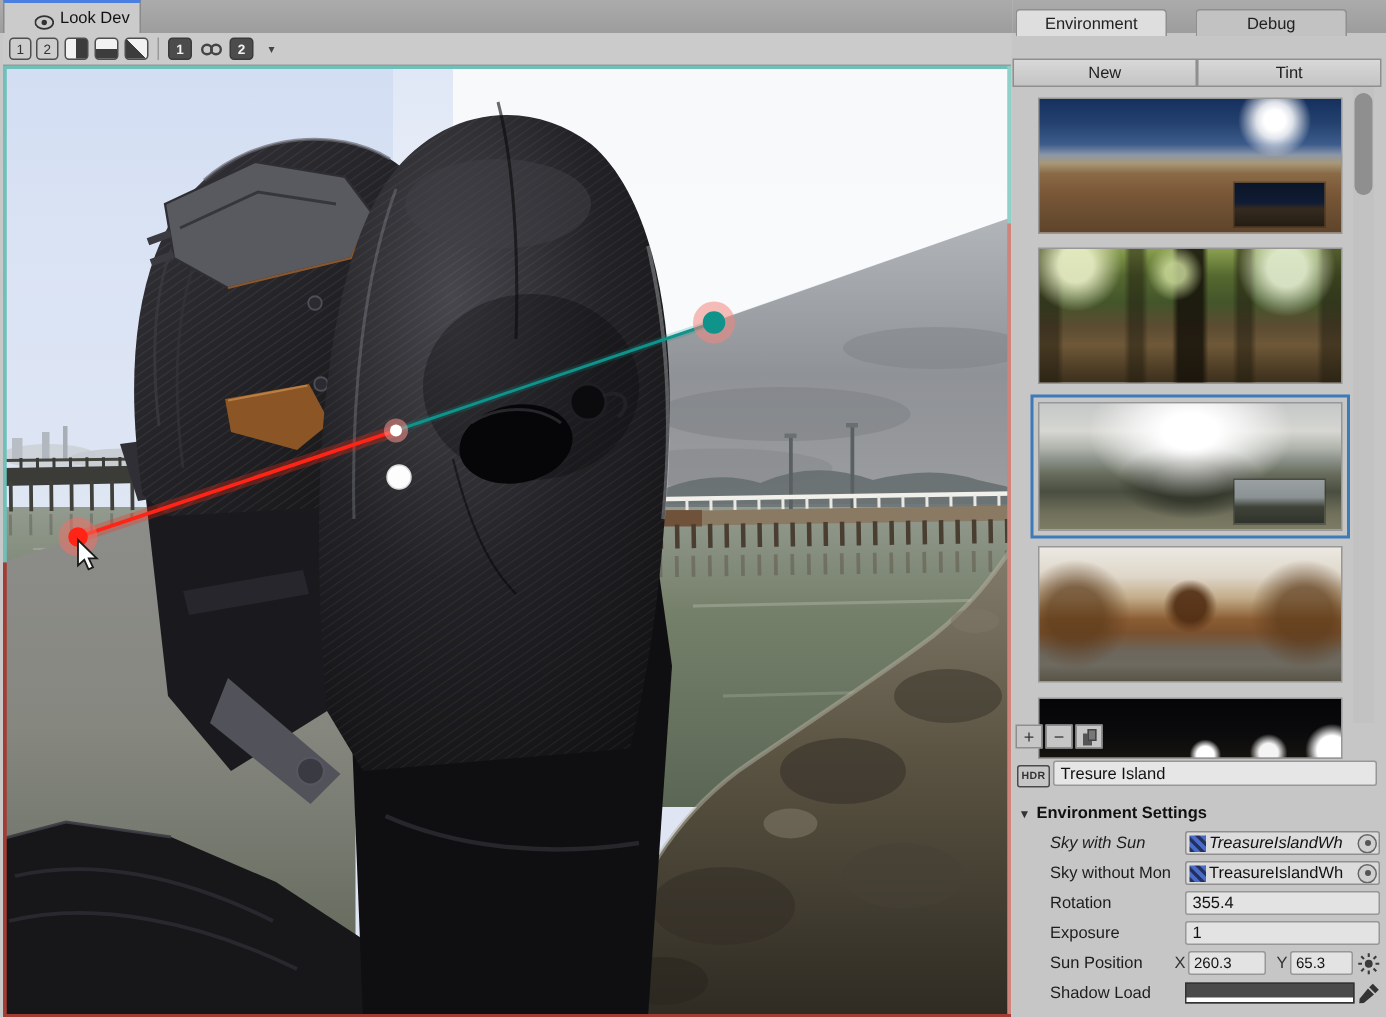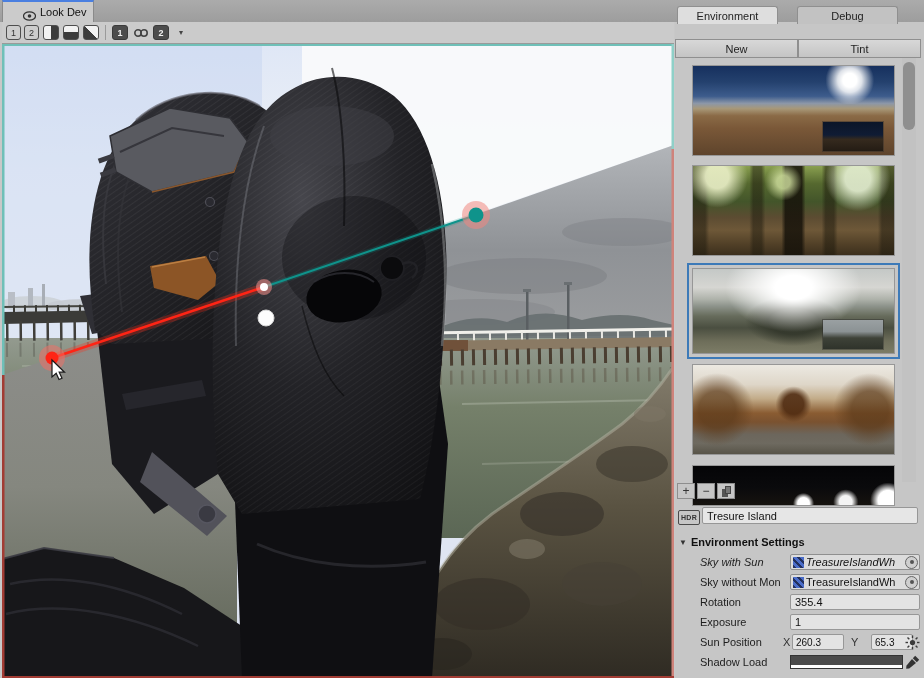--- a/index.html
+++ b/index.html
@@ -403,21 +403,21 @@
   <div class="srow" style="top:613px;">
     <span class="lbl">Exposure</span>
     <input class="numfield" value="1" style="">
   </div>
 
   <div class="srow" style="top:633px;">
     <span class="lbl">Sun Position</span>
     <span class="axis-lbl" style="left:108px;">X</span>
     <input class="axisfield" style="left: 117px; width: 52px;" value="260.3">
     <span class="axis-lbl" style="left:176px;">Y</span>
-    <input class="axisfield" style="left: 196px; width: 42px;" value="65.3">
+    <input class="axisfield" style="left: 185px; width: 42px;" value="65.3">
     <span class="row-icon">
       <svg width="15" height="15" viewBox="0 0 15 15">
         <circle cx="7.5" cy="7.5" r="2.6" fill="#3a3a3a"></circle>
         <g stroke="#3a3a3a" stroke-width="1.4">
           <line x1="7.5" y1="0.5" x2="7.5" y2="3"></line>
             <line x1="7.5" y1="12" x2="7.5" y2="14.5"></line>
           <line x1="0.5" y1="7.5" x2="3" y2="7.5"></line>
             <line x1="12" y1="7.5" x2="14.5" y2="7.5"></line>
           <line x1="2.5" y1="2.5" x2="4.3" y2="4.3"></line>
             <line x1="10.7" y1="10.7" x2="12.5" y2="12.5"></line>

